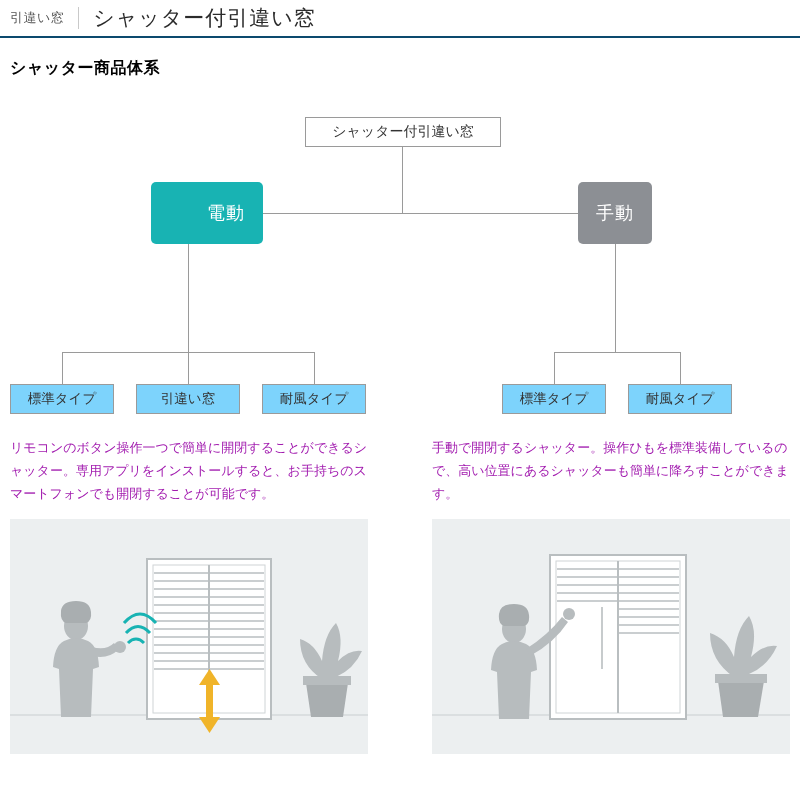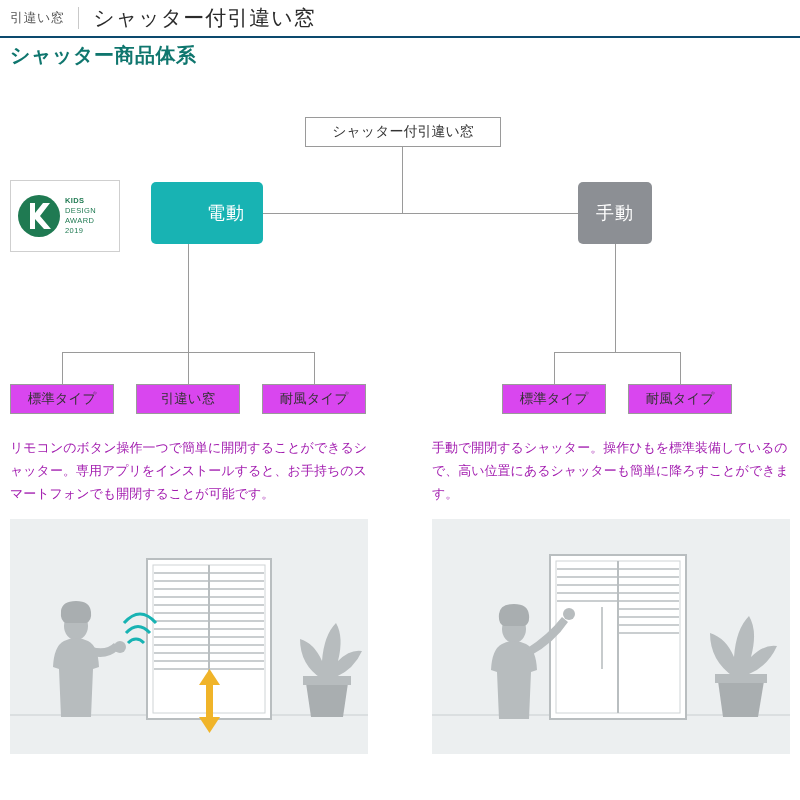--- a/index.html
+++ b/index.html
@@ -42,24 +42,24 @@
   .header-title {
     font-size: 21px;
     color: #2b2b2b;
     letter-spacing: 1px;
   }
 
   
   .section-title {
     position: absolute;
     left: 10px;
-    top: 42px;
-    font-size: 20px;
+    top: 58px;
+    font-size: 16px;
     font-weight: bold;
-    color: #0f766e;
+    color: #000000;
     letter-spacing: 0.5px;
   }
 
   
   .diagram {
     position: absolute;
     left: 0;
     top: 95px;
     width: 800px;
     height: 330px;
@@ -120,21 +120,21 @@
     top: 289px;
     width: 104px;
     height: 30px;
     border: 1px solid #9a9a9a;
     box-sizing: border-box;
     display: flex;
     align-items: center;
     justify-content: center;
     font-size: 13.5px;
     color: #333333;
-    background: #d946ef;
+    background: #7dd3fc;
   }
   .leaf-1 { left: 10px; }
   .leaf-2 { left: 136px; }
   .leaf-3 { left: 262px; }
   .leaf-4 { left: 502px; }
   .leaf-5 { left: 628px; }
 
   
   .ln { position: absolute; background: #9a9a9a; }
 
@@ -245,32 +245,20 @@
   <div class="ln" style="left:554px; top:257px; width:126px; height:1px;"></div>
   <div class="ln" style="left:554px; top:257px; width:1px; height:32px;"></div>
   <div class="ln" style="left:680px; top:257px; width:1px; height:32px;"></div>
 
   <div class="leaf leaf-1">標準タイプ</div>
   <div class="leaf leaf-2">引違い窓</div>
   <div class="leaf leaf-3">耐風タイプ</div>
   <div class="leaf leaf-4">標準タイプ</div>
   <div class="leaf leaf-5">耐風タイプ</div>
 
-  <div class="badge">
-    <svg class="badge-k" viewBox="0 0 44 44">
-      <circle cx="22" cy="22" r="21" fill="#1f7a52"></circle>
-      <path d="M13 9 L13 35 L18 35 L18 25 L27 35 L34 35 L23 22 L33 9 L26 9 L18 19 L18 9 Z" fill="#ffffff"></path>
-    </svg>
-    <div class="badge-text">
-      <div class="l1">KIDS</div>
-      <div>DESIGN</div>
-      <div>AWARD</div>
-      <div>2019</div>
-    </div>
-  </div>
 </div>
 
 <div class="desc desc-left">リモコンのボタン操作一つで簡単に開閉することができるシャッター。専用アプリをインストールすると、お手持ちのスマートフォンでも開閉することが可能です。</div>
 <div class="desc desc-right">手動で開閉するシャッター。操作ひもを標準装備しているので、高い位置にあるシャッターも簡単に降ろすことができます。</div>
 
 <div class="photo photo-left">
   <svg width="358" height="235" viewBox="0 0 358 235">
     <rect x="0" y="0" width="358" height="235" fill="#eceff0"></rect>
 
     <line x1="0" y1="196" x2="358" y2="196" stroke="#c9ced0" stroke-width="1"></line>

